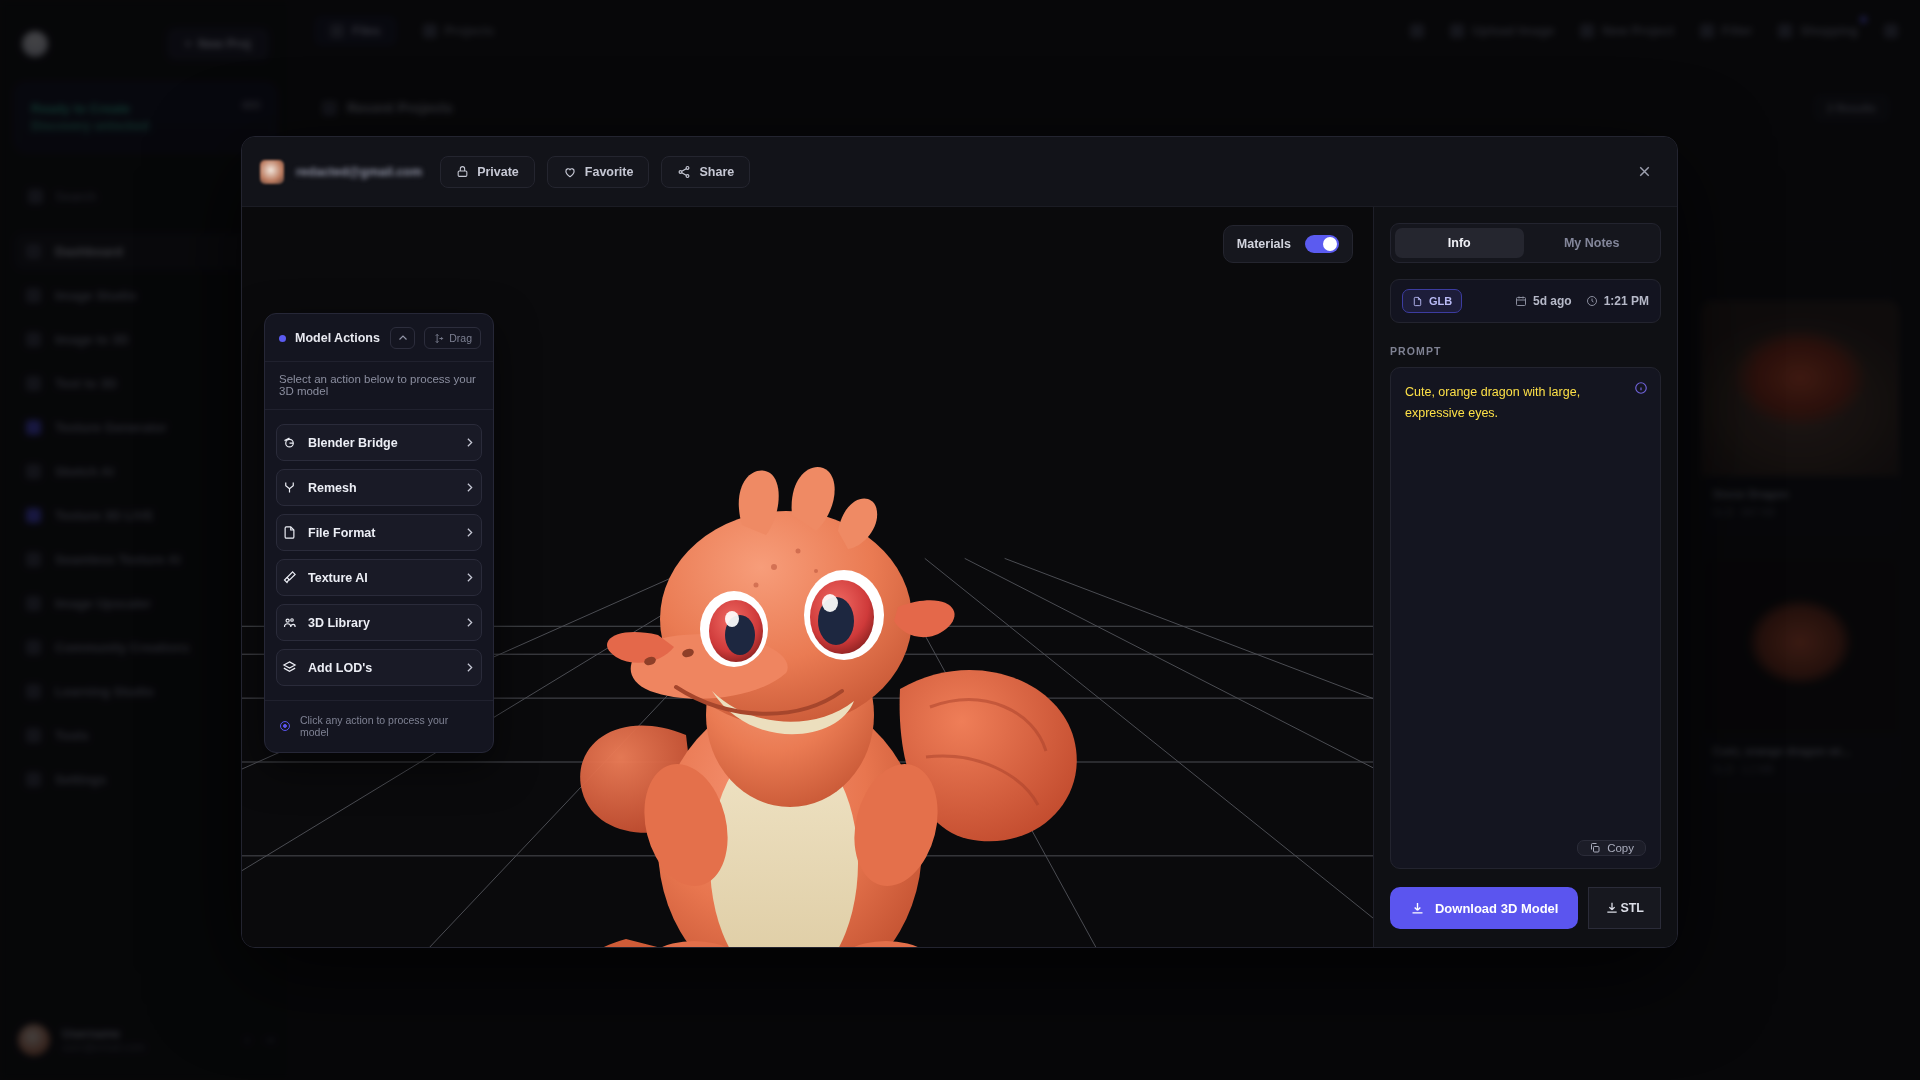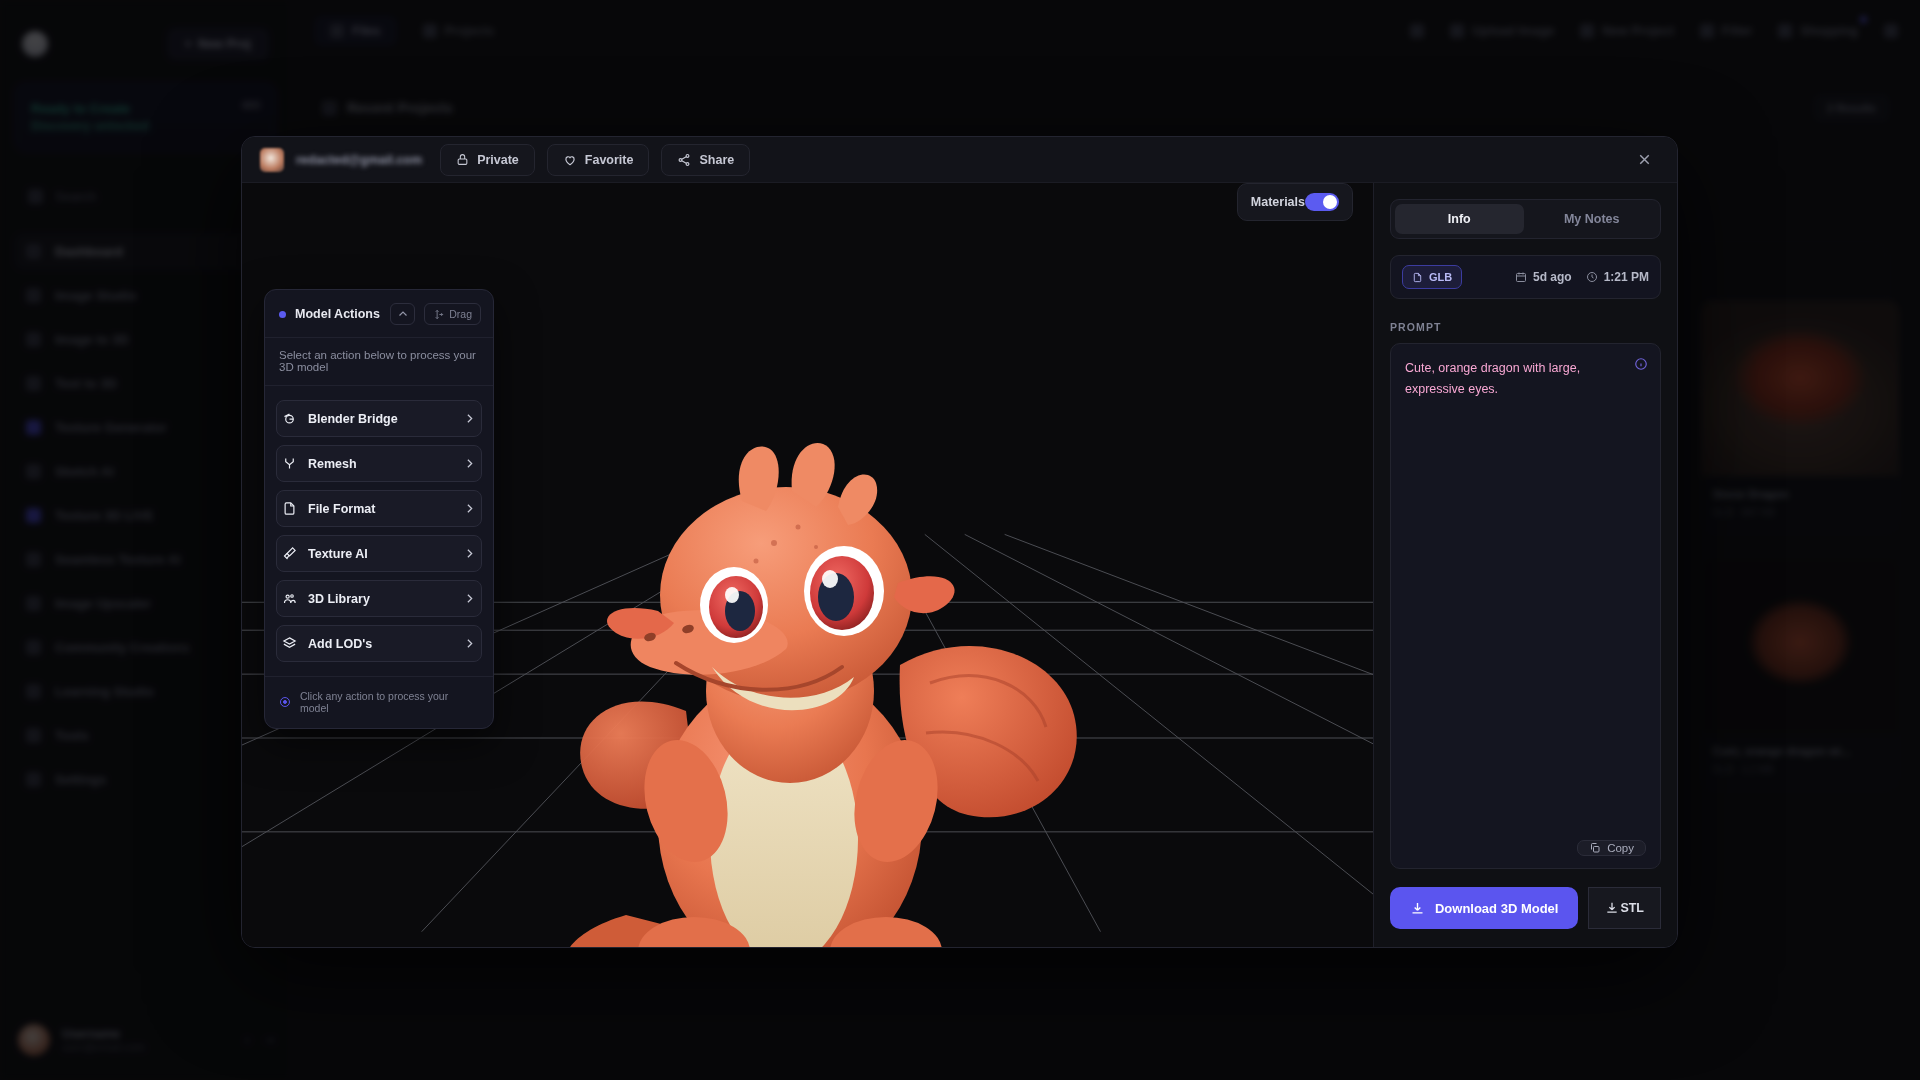--- a/index.html
+++ b/index.html
@@ -99,21 +99,21 @@
   #modal-scrim { position:absolute; inset:0; background:rgba(5,5,8,0.55); }
 
   
   #model-modal {
     position:absolute; left:241px; top:136px; width:1437px; height:812px;
     background:#0f1014; border:1px solid #232430; border-radius:14px;
     box-shadow: 0 28px 90px rgba(0,0,0,.75);
     display:flex; flex-direction:column; overflow:hidden;
   }
   .modal-header {
-    height:46px; flex:none; display:flex; align-items:center; gap:12px;
+    height:70px; flex:none; display:flex; align-items:center; gap:12px;
     padding: 0 18px; border-bottom:1px solid #1b1c24; background:#121319;
   }
   .mh-avatar { width:24px; height:24px; border-radius:5px;
     background: radial-gradient(circle at 45% 42%, #f0e4da, #bb7a5e 58%, #4a3833);
     filter: blur(1.1px); flex:none; }
   .mh-email {
     font-size:12.5px; color:#8e91a2; font-weight:600;
     filter: blur(2.6px); -webkit-filter: blur(2.6px);
     user-select:none; white-space:nowrap; margin-right:6px;
   }
@@ -126,22 +126,22 @@
   .mh-close {
     margin-left:auto; width:30px; height:30px; display:flex; align-items:center; justify-content:center;
     color:#9ea1b0; cursor:pointer; border-radius:7px;
   }
   .modal-body { flex:1; display:flex; min-height:0; }
 
   
   .viewer { position:relative; flex:1; background:#0a0a0c; overflow:hidden; }
   .grid-floor { position:absolute; inset:0; overflow:hidden; }
   .materials-toggle {
-    position:absolute; right:20px; top:0; z-index:6;
-    display:flex; align-items:center; 
+    position:absolute; right:20px; top:18px; z-index:6;
+    display:flex; align-items:center; gap:14px;
     background:#16171e; border:1px solid #24252f; border-radius:10px;
     padding:9px 13px;
   }
   .materials-label { font-size:12.5px; font-weight:700; color:#d2d4de; }
   .switch { width:34px; height:18px; border-radius:10px; background:#5b5bf0; position:relative; cursor:pointer; }
   .switch::after { content:""; position:absolute; right:2px; top:2px; width:14px; height:14px; border-radius:50%; background:#fff; }
 
   
   .actions-panel {
     position:absolute; left:22px; top:106px; width:230px; z-index:8;
@@ -189,21 +189,21 @@
     font-size:11px; font-weight:700; border-radius:7px; padding:5px 9px;
   }
   .meta-items { margin-left:auto; display:flex; align-items:center; gap:14px; }
   .meta-item { display:flex; align-items:center; gap:6px; color:#b6b9c8; font-size:12px; font-weight:600; }
   .prompt-label { margin-top:22px; font-size:10.5px; letter-spacing:1.1px; color:#7f8293; font-weight:700; }
   .prompt-box {
     margin-top:10px; flex:1; min-height:0; position:relative;
     background:#141520; border:1px solid #23242f; border-radius:10px; padding:14px 14px 12px;
     display:flex; flex-direction:column;
   }
-  .prompt-text { font-size:12.5px; line-height:1.65; color:#f9a8d4; padding-right:22px; }
+  .prompt-text { font-size:12.5px; line-height:1.65; color:#fde047; padding-right:22px; }
   .prompt-info-ico { position:absolute; right:12px; top:13px; color:#6f62d8; cursor:pointer; }
   .copy-btn {
     margin-top:auto; align-self:flex-end; display:flex; align-items:center; gap:6px;
     background:#1c1d28; border:1px solid #2b2c39; border-radius:7px;
     padding:1px 11px; color:#a9acbc; font-size:11.5px; cursor:pointer;
   }
   .dl-row { margin-top:18px; display:flex; gap:10px; }
   .dl-main {
     flex:1; display:flex; align-items:center; justify-content:center; gap:10px;
     background:#5b55ef; color:#fff; font-size:13px; font-weight:700;

